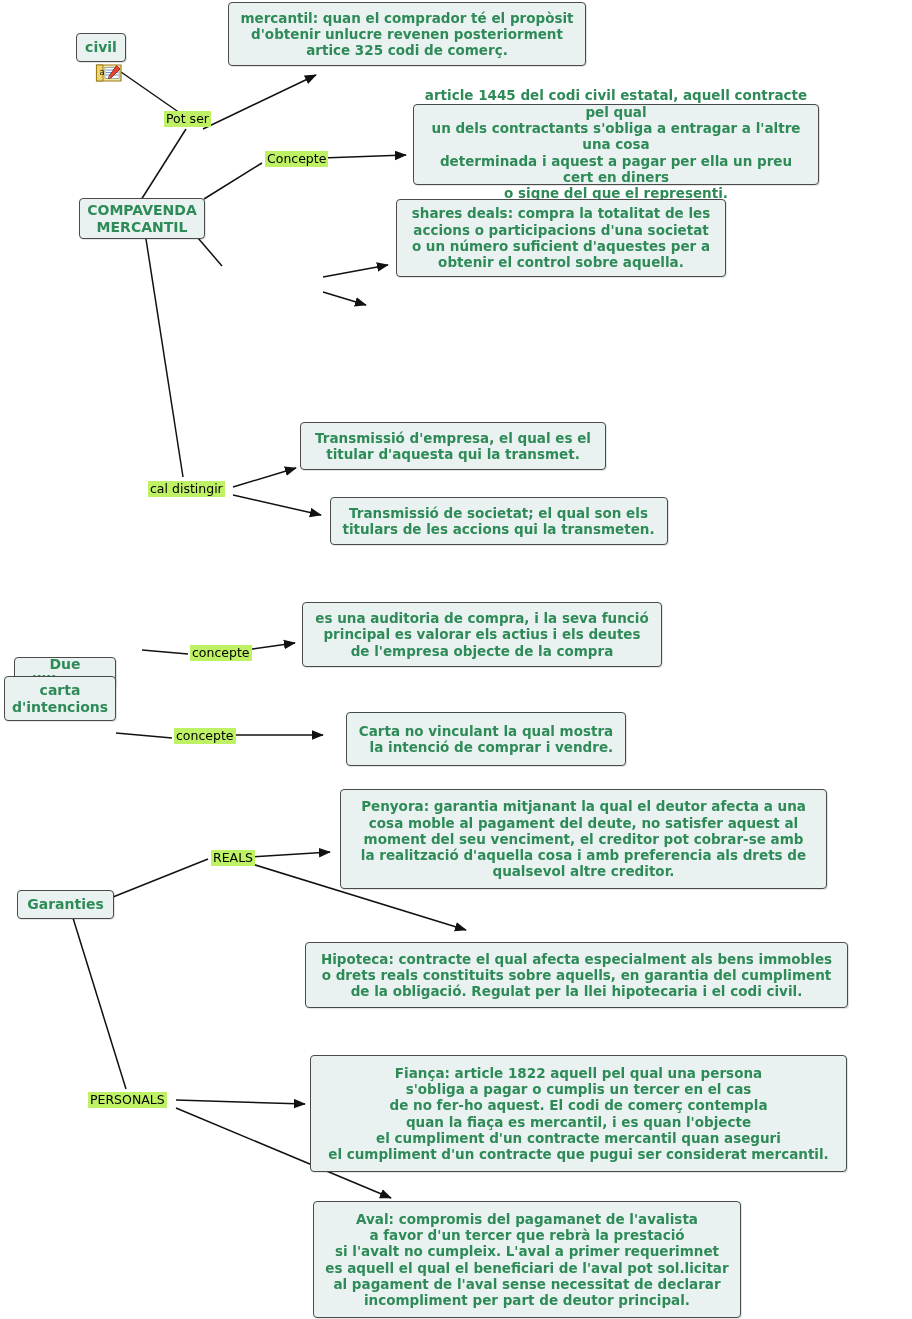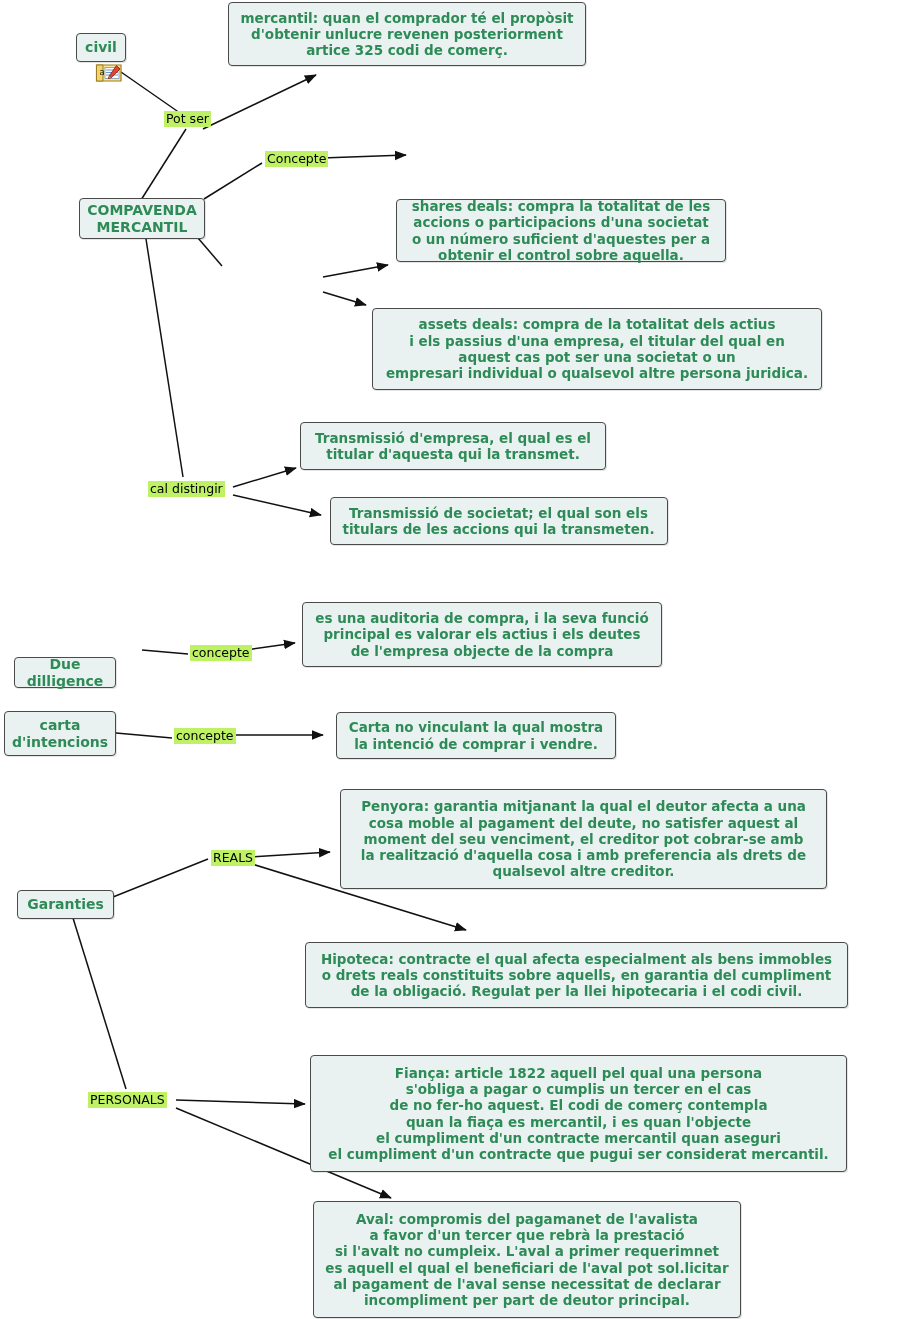--- a/index.html
+++ b/index.html
@@ -140,47 +140,47 @@
     </svg>
   </span>
 
   <div class="node detail" style="left:228px; top:2px; width:358px; height:64px;">mercantil: quan el comprador té el propòsit
 d'obtenir unlucre revenen posteriorment
 artice 325 codi de comerç.</div>
 
   <div class="node concept" style="left:79px; top:198px; width:126px; height:41px;">COMPAVENDA
 MERCANTIL</div>
 
-
-  <div class="node detail" style="left:396px; top:199px; width:330px; height:63px;">shares deals: compra la totalitat de les
+  <div class="node detail" style="left:413px; top:104px; width:406px; height:81px;">article 1445 del codi civil estatal, aquell contracte pel qual
+un dels contractants s'obliga a entragar a l'altre una cosa
+determinada i aquest a pagar per ella un preu cert en diners
+o signe del que el representi.</div>
+
+  <div class="node detail" style="left:396px; top:199px; width:330px; height:78px;">shares deals: compra la totalitat de les
 accions o participacions d'una societat
 o un número suficient d'aquestes per a
 obtenir el control sobre aquella.</div>
 
-  <div class="node detail" style="left:372px; top:308px; width:450px; height:82px;">assets deals: compra de la totalitat dels actius
-i els passius d'una empresa, el titular del qual en
-aquest cas pot ser una societat o un
-empresari individual o qualsevol altre persona juridica.</div>
 
   <div class="node detail" style="left:300px; top:422px; width:306px; height:48px;">Transmissió d'empresa, el qual es el
 titular d'aquesta qui la transmet.</div>
 
   <div class="node detail" style="left:330px; top:497px; width:338px; height:48px;padding-left:8px;">Transmissió de societat; el qual son els
 titulars de les accions qui la transmeten.</div>
 
   <div class="node concept" style="left:14px; top:657px; width:102px; height:31px;">Due dilligence</div>
 
   <div class="node detail" style="left:302px; top:602px; width:360px; height:65px;">es una auditoria de compra, i la seva funció
 principal es valorar els actius i els deutes
 de l'empresa objecte de la compra</div>
 
-  <div class="node concept" style="left:4px; top:711px; width:112px; height:45px;">carta
+  <div class="node concept" style="left:4px; top:676px; width:112px; height:45px;">carta
 d'intencions</div>
 
-  <div class="node detail" style="left:336px; top:712px; width:280px; height:47px;">Carta no vinculant la qual mostra
+  <div class="node detail" style="left:346px; top:712px; width:280px; height:54px;text-align:right;">Carta no vinculant la qual mostra
 la intenció de comprar i vendre.</div>
 
   <div class="node concept" style="left:17px; top:890px; width:97px; height:29px;">Garanties</div>
 
   <div class="node detail" style="left:340px; top:789px; width:487px; height:100px;">Penyora: garantia mitjanant la qual el deutor afecta a una
 cosa moble al pagament del deute, no satisfer aquest al
 moment del seu venciment, el creditor pot cobrar-se amb
 la realització d'aquella cosa i amb preferencia als drets de
 qualsevol altre creditor.</div>
 

